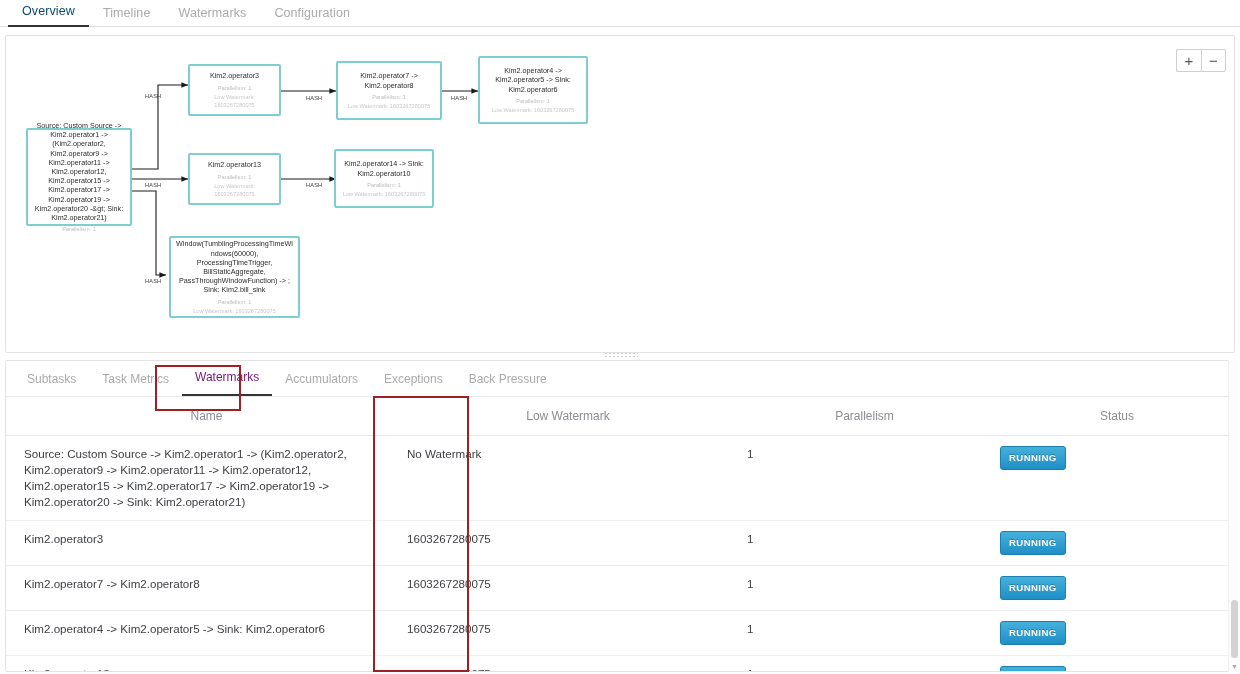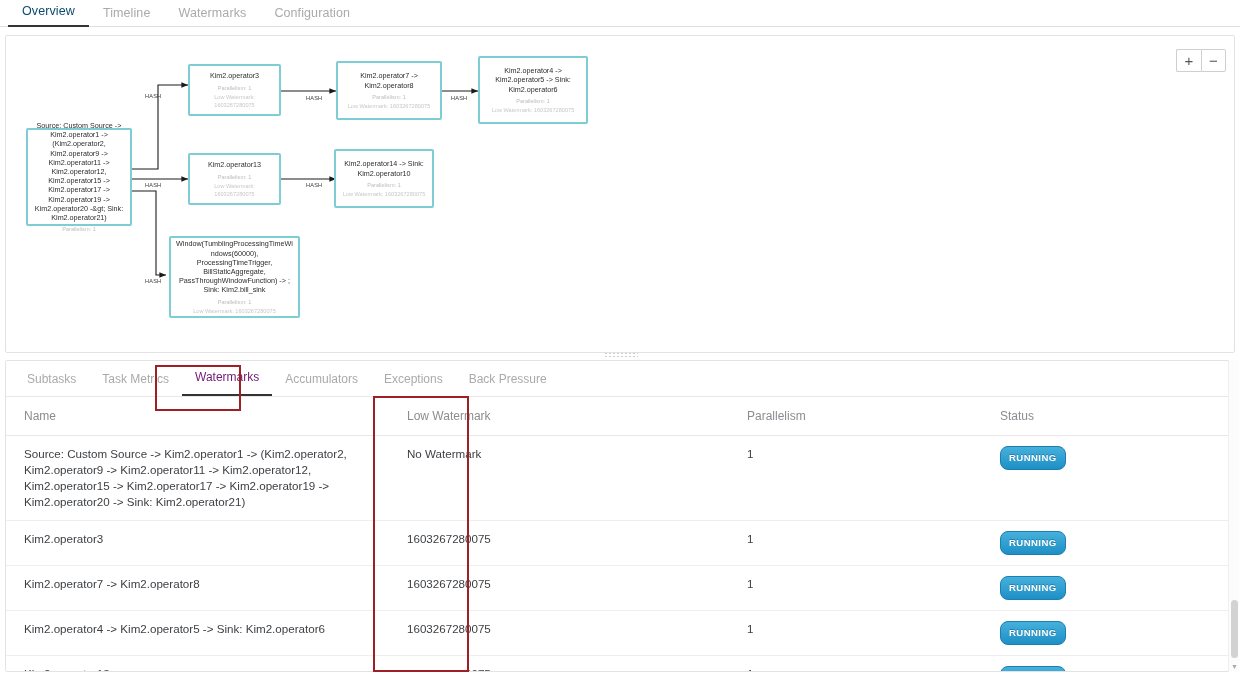--- a/index.html
+++ b/index.html
@@ -67,35 +67,35 @@
     background: #fff; border: 1px solid #e3e3e3; border-radius: 2px; overflow: hidden;
   }
   .subtabs { display: flex; align-items: flex-end; height: 36px; padding-left: 8px;
              border-bottom: 1px solid #e8e8e8; background: #fff; }
   .stab { font-size: 12px; color: #a9aaac; padding: 0 13px 10px 13px; cursor: pointer;
           line-height: 13px; white-space: nowrap; }
   .stab.active { color: #701a75; border-bottom: 2px solid #333; }
 
   table.wm { width: 1228px; border-collapse: collapse; table-layout: fixed; }
   table.wm th {
-    font-size: 12px; font-weight: 400; color: #8a8d91; text-align: left;
+    font-size: 12px; font-weight: 400; color: #8a8d91; text-align: center;
     padding: 12px 0 12px 18px; border-bottom: 1px solid #e8e8e8; background: #fff;
   }
   table.wm td {
     font-size: 11.6px; color: #3c3f43; text-align: left; vertical-align: top;
     padding: 10px 8px 10px 18px; border-bottom: 1px solid #eeeeee; line-height: 16px;
   }
   .col-name { width: 383px; }
   .col-wm   { width: 340px; }
   .col-par  { width: 253px; }
   .col-st   { width: 252px; }
   td.cell-par { color: #2f3237; }
   .badge {
     display: inline-block; font-size: 9.6px; font-weight: bold; color: #fff;
-    letter-spacing: .4px; padding: 3px 8px 3px 8px; border-radius: 8px;
+    letter-spacing: .4px; padding: 3px 8px 3px 8px; border-radius: 3px;
     background: linear-gradient(#45b0dc, #1e8fc6); border: 1px solid #1c7fb0;
     text-shadow: 0 -1px 0 rgba(0,0,0,.25);
   }
 
   
   .annot { position: absolute; border: 2px solid #9e2025; z-index: 20; pointer-events: none; }
   #annot-watermarks-tab { left: 155px; top: 365px; width: 86px; height: 46px; }
   #annot-lowwm-col     { left: 373px; top: 396px; width: 96px; height: 276px; }
 
   

